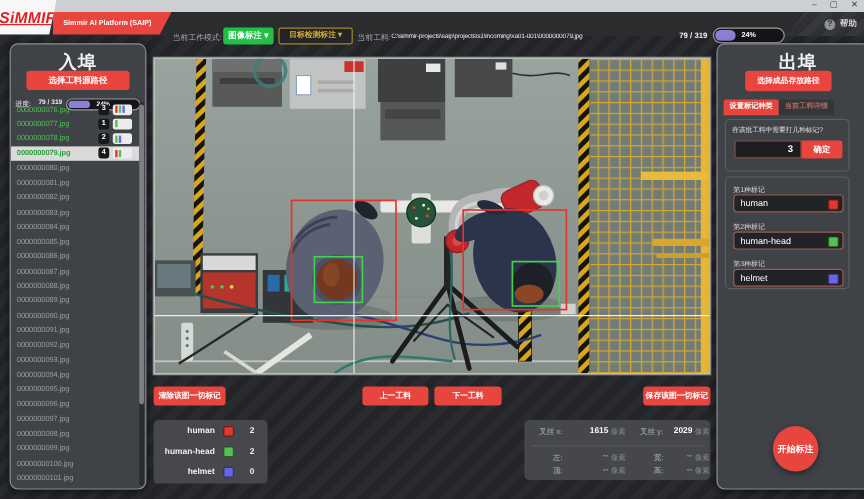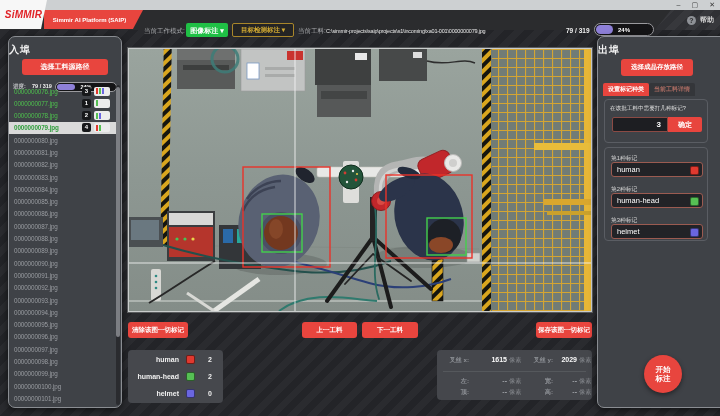--- a/index.html
+++ b/index.html
@@ -9,21 +9,21 @@
          background:repeating-linear-gradient(135deg,#232428 0 7px,#2a2b2f 7px 14px); }
 
   
   .titlebar { position:absolute; left:0; top:0; width:720px; height:10px; background:#cdd0d2; }
   .win-controls { position:absolute; right:5px; top:0; height:10px; display:flex; gap:11px; align-items:center; }
   .win-controls span { font-size:7px; color:#3a3a3a; line-height:10px; cursor:default; }
   .toolbar { position:absolute; left:0; top:10px; width:720px; height:20px; background:#2b2c2e; }
   .logo-box { position:absolute; left:0; top:0; width:47px; height:29px; background:#f7f7f7; z-index:6;
               clip-path:polygon(0 0,100% 0,calc(100% - 6px) 100%,0 100%);
               display:flex; align-items:center; justify-content:center; }
-  .logo-box b { color:#e02227; font-size:10px; font-style:italic; letter-spacing:.2px; }
+  .logo-box b { color:#e02227; font-size:13px; font-style:italic; letter-spacing:.2px;text-decoration:underline; }
   .banner { position:absolute; left:44px; top:10px; width:99px; height:19px; background:#e8453e; z-index:5;
             clip-path:polygon(0 0,100% 0,calc(100% - 10px) 100%,0 100%);
             display:flex; align-items:center; justify-content:center; }
   .banner span { color:#fff; font-size:6px; font-weight:bold; padding-right:8px; white-space:nowrap; }
   .tb-label { position:absolute; top:17px; font-size:6.5px; color:#a8aaad; white-space:nowrap; }
   .btn-green { position:absolute; left:186px; top:13px; width:42px; height:14px; background:#1fc045; border:none;
                border-radius:2px; color:#fff; font-size:7px; font-weight:bold; line-height:13px; text-align:center; white-space:nowrap; }
   .btn-gold { position:absolute; left:232px; top:13px; width:62px; height:14px; background:#242424; border:1px solid #a8862a;
               border-radius:2px; color:#d3ab32; font-size:6.5px; font-weight:bold; line-height:12px; text-align:center; white-space:nowrap; }
   .tb-path { position:absolute; left:326px; top:17.5px; width:235px; font-size:5.5px; letter-spacing:-.2px;
@@ -40,22 +40,22 @@
                display:flex; align-items:center; justify-content:flex-end; gap:4px; padding-right:6px; }
   .help-q { width:9px; height:9px; border-radius:50%; background:#8e9196; color:#2b2c2e; font-size:7px; font-weight:bold;
             text-align:center; line-height:9px; }
   .help-t { font-size:7px; color:#d5d5d5; font-weight:bold; }
 
   
   .panel { position:absolute; top:36px; height:372px; background:#3f4247; border:1px solid #8a8d92;
            border-radius:7px; box-shadow:0 2px 7px rgba(0,0,0,.55); overflow:hidden; }
   #left-panel { left:8px; width:114px; }
   #right-panel { left:597px; width:136px; }
-  .panel-title { position:absolute; left:0; top:6px; width:100%; color:#f2f2f2;
-                 font-size:10px; font-weight:bold; letter-spacing:1px; }
+  .panel-title { position:absolute; left:0; top:6px; width:100%; text-align:center; color:#f2f2f2;
+                 font-size:15px; font-weight:bold; letter-spacing:1px; }
   .btn-red { background:#e8453e; border:none; border-radius:3px; color:#fff; font-weight:bold; text-align:center; }
 
   
   #inbound-select { position:absolute; left:13px; top:22px; width:86px; height:16px; font-size:7px; }
   .prog-row { position:absolute; left:0; top:44px; width:100%; height:12px; }
   .prog-label { position:absolute; left:4px; top:2px; font-size:5.5px; color:#c2c4c7; font-weight:bold; }
   .prog-count { position:absolute; left:23px; top:2px; font-size:5.5px; color:#f0f0f0; font-weight:bold; }
   .lp-pill { left:46px; top:1px; width:62px; height:10px; }
   .lp-pill .ptxt { font-size:5.5px; line-height:9px; }
   #file-list { position:absolute; left:0; top:48px; width:108px; height:322px; overflow:hidden; }
@@ -84,21 +84,21 @@
   #count-input { position:absolute; left:7px; top:17px; width:56px; height:15px; background:#1d1e22; border:1px solid #8b4a44;
                  border-radius:2px 0 0 2px; color:#fff; font-size:8px; font-weight:bold; text-align:right; padding-right:6px; line-height:13px; }
   #count-confirm { position:absolute; left:63px; top:17px; width:34px; height:15px; font-size:7px; border-radius:0 2px 2px 0; }
   #marks-panel { top:110px; height:94px; }
   .mark-group { position:absolute; left:0; width:100%; }
   .mark-label { position:absolute; left:6px; top:0; font-size:5.8px; color:#d8d8d8; }
   .mark-input { position:absolute; left:6px; top:8px; width:92px; height:15px; background:#222327; border:1px solid #9b5b51;
                 border-radius:3px; color:#fff; font-size:7.5px; line-height:13px; padding-left:5px; }
   .mark-swatch { position:absolute; right:3px; top:2.5px; width:9px; height:9px; border-radius:2px; border:1px solid rgba(0,0,0,.45); }
   #start-btn { position:absolute; left:46px; top:318px; width:38px; height:38px; border-radius:50%;
-               box-shadow:0 2px 5px rgba(0,0,0,.45); display:flex; flex-direction:column; align-items:center; justify-content:center; }
+               box-shadow:0 2px 5px rgba(0,0,0,.45); display:flex; align-items:center; justify-content:center; }
   #start-btn span { font-size:7.5px; line-height:9px; color:#fff; font-weight:bold; }
 
   
   #viewer { position:absolute; left:128px; top:48px; width:464px; height:264px; background:#8f9a94;
             border:1px solid #c9cccc; box-shadow:0 0 0 1px #5a5c5e; }
   #viewer svg { display:block; }
 
   
   .action-btn { position:absolute; top:322px; height:16px; font-size:6.5px; }
   #btn-clear { left:128px; width:60px; }

